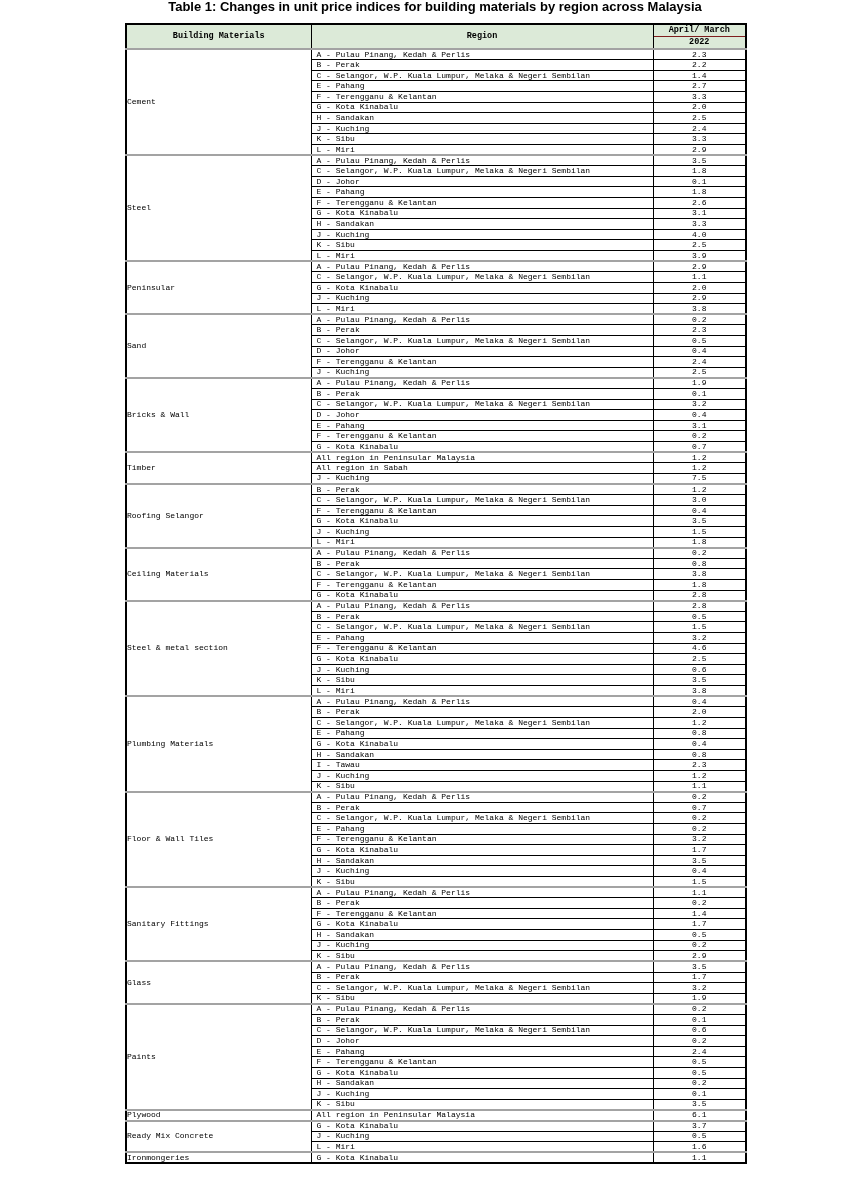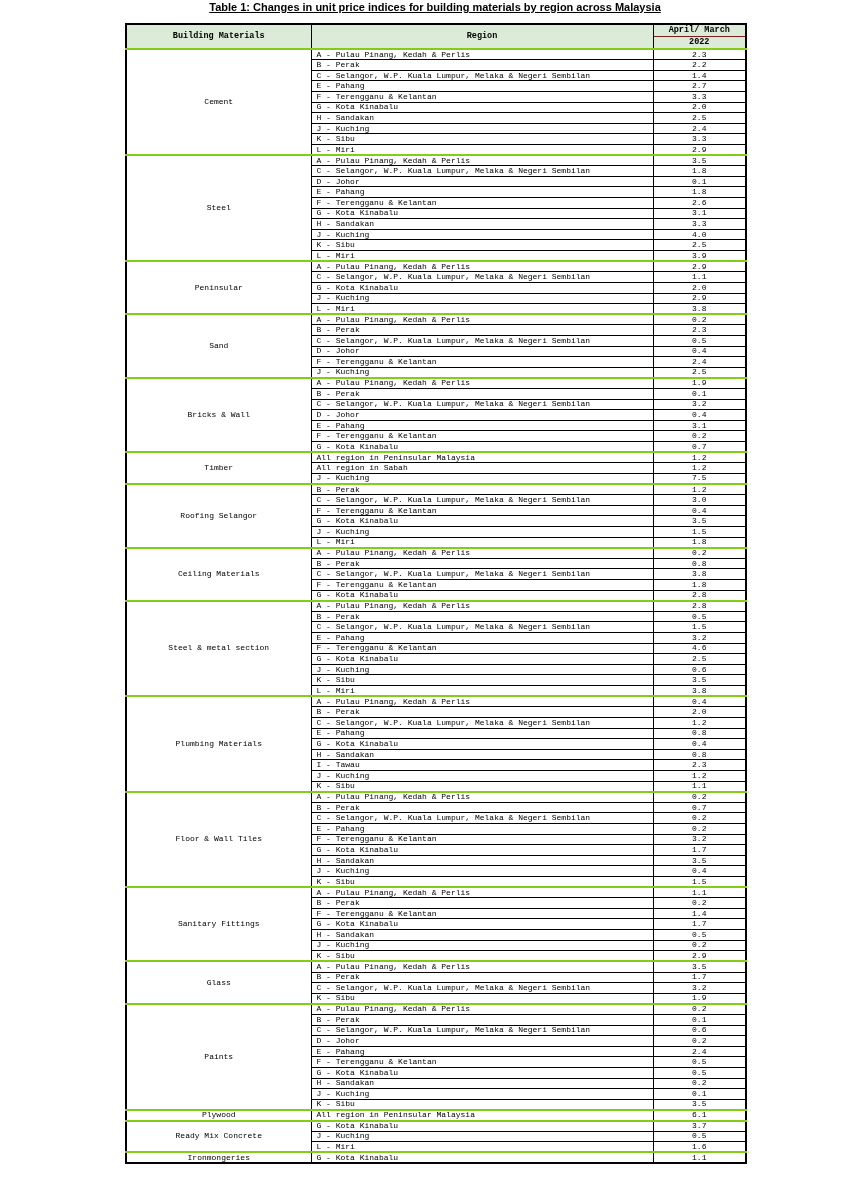--- a/index.html
+++ b/index.html
@@ -8,21 +8,21 @@
     background: #ffffff;
     font-family: "Liberation Sans", sans-serif;
     color: #000;
   }
   .page { position: relative; width: 849px; height: 1200px; overflow: hidden; }
 
   .title-block {
     position: absolute; left: 125px; top: 2px; width: 620px;
     text-align: center;
   }
-  .title-line { font-size: 11px; font-weight: bold; line-height: 10.5px; text-decoration: underline; }
+  .title-line { font-size: 13px; font-weight: bold; line-height: 10.5px; }
 
   table.materials {
     position: absolute; left: 125px; top: 23px;
     width: 620px;
     border-collapse: collapse;
     table-layout: fixed;
   }
   table.materials th, table.materials td {
     border: 1px solid #000;
     overflow: hidden; white-space: nowrap;
@@ -40,26 +40,26 @@
   col.c-material { width: 185px; }
   col.c-region  { width: 342px; }
   col.c-value   { width: 93px; }
 
   tbody tr.data-row { height: 10.62px; }
   tbody td {
     font-size: 8px; line-height: 1;
     vertical-align: middle;
   }
   td.material-cell {
-    text-align: center;
+    text-align: left;
     border-left: 2px solid #000;
   }
   td.region-cell { padding-left: 5px; text-align: left; }
   td.value-cell  { text-align: center; border-right: 2px solid #000; }
-  tr.section-start td { border-top: 2px solid #84cc16; }
+  tr.section-start td { border-top: 2px solid #a3a3a3; }
   tbody tr:last-child td { border-bottom: 2px solid #000; }
 
   .note-block {
     position: absolute; left: 125px; top: 1224px; width: 620px;
     font-size: 11px; line-height: 11px;
   }
   .note-label { font-weight: bold; }
 </style>
 </head>
 <body>

